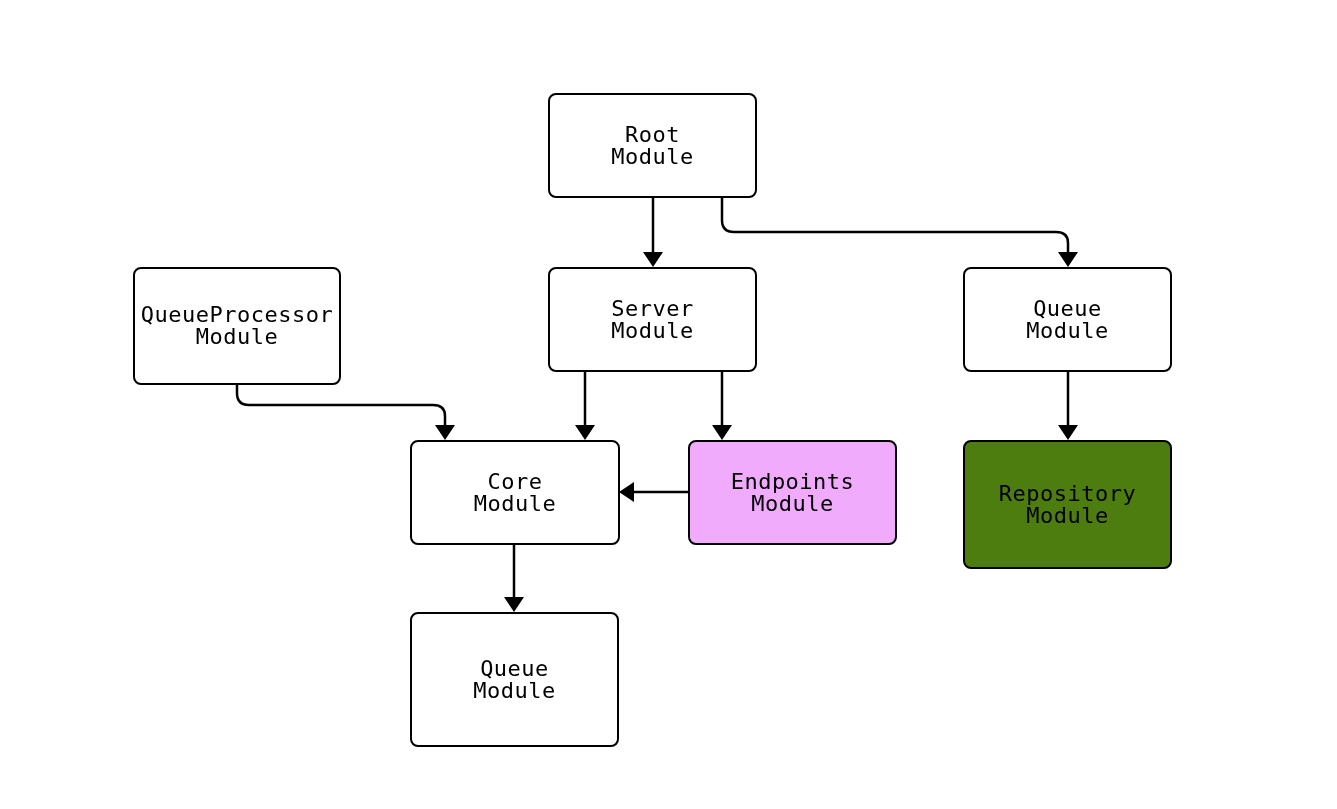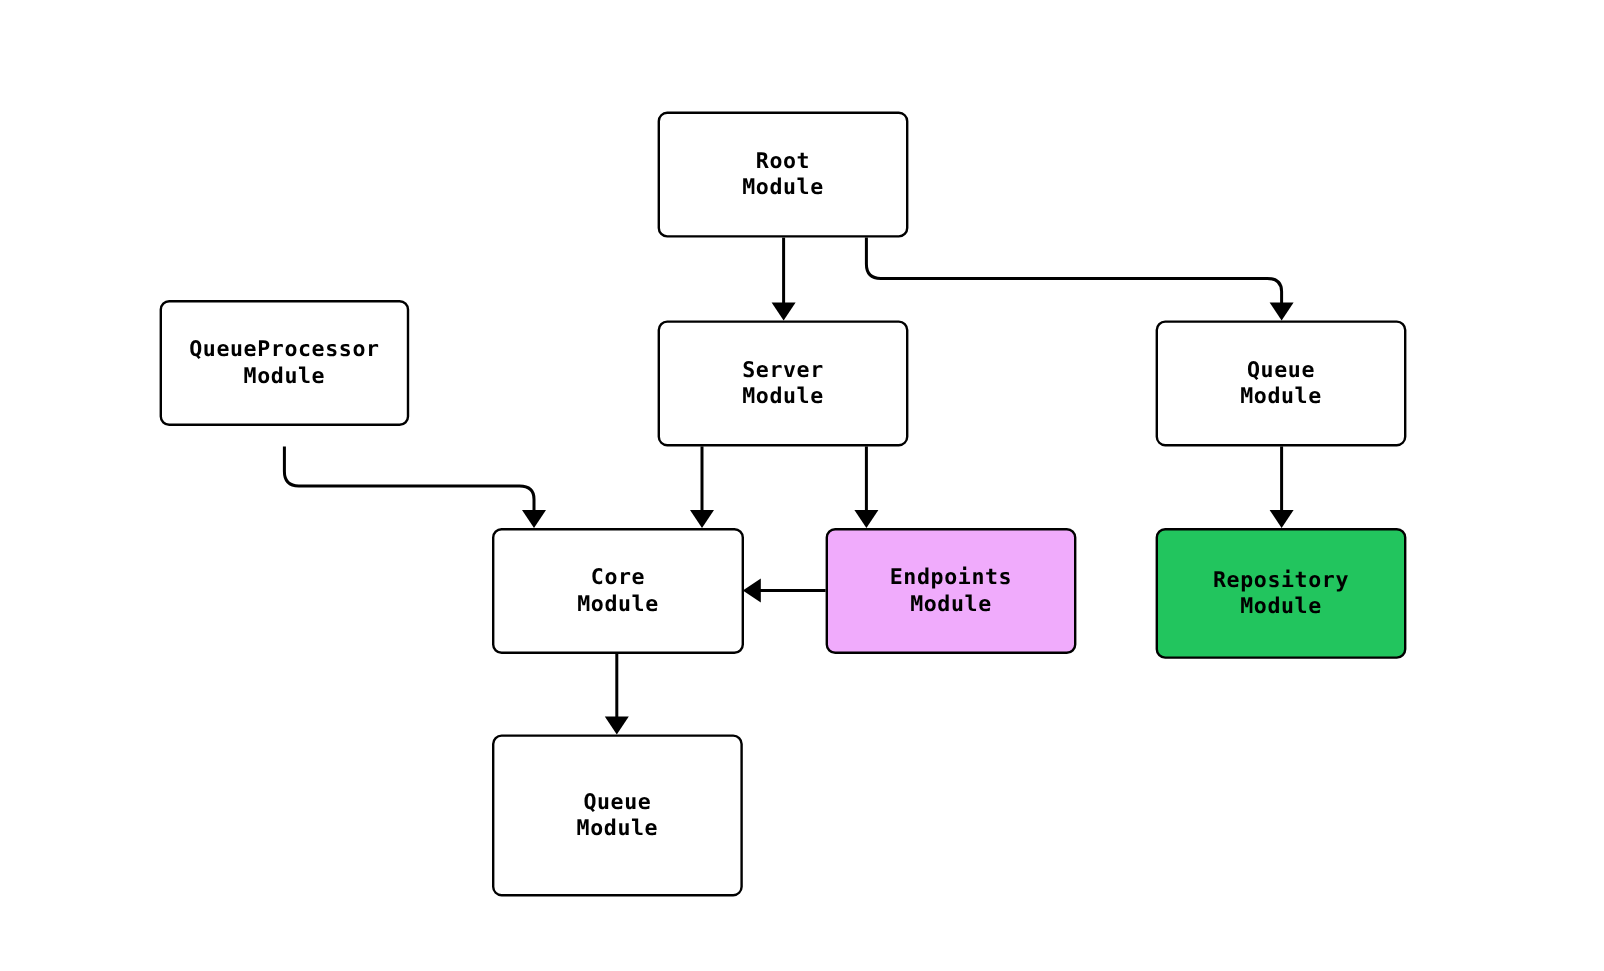--- a/index.html
+++ b/index.html
@@ -28,22 +28,22 @@
     box-sizing: border-box;
     background: #ffffff;
     border: 2.5px solid #000000;
     border-radius: 8px;
     display: flex;
     align-items: center;
     justify-content: center;
     text-align: center;
   }
   .node .node-label {
-    font-size: 18px;
-    font-weight: 700;
+    font-size: 22px;
+    font-weight: 400;
     line-height: 22px;
     color: #000000;
     white-space: pre-line;
     letter-spacing: 0.5px;
   }
 </style>
 </head>
 <body>
 
 <div class="stage">
@@ -78,41 +78,41 @@
       </g>
       <g>
         <path d="M 514 545 L 514 599" fill="none" stroke="#000000" stroke-width="2.5"></path>
         <polygon points="514,612 504,597 524,597" fill="#000000"></polygon>
       </g>
     </svg>
 <div class="node" style="left: 548px; top: 93px; width: 209px; height: 105px; background: rgb(255, 255, 255);">
       <span class="node-label" style="color: rgb(0, 0, 0);">Root
 Module</span>
     </div>
-    <div class="node" style="left: 133px; top: 250px; width: 208px; height: 105px; background: rgb(255, 255, 255);">
+    <div class="node" style="left: 133px; top: 267px; width: 208px; height: 118px; background: rgb(255, 255, 255);">
       <span class="node-label" style="color: rgb(0, 0, 0);">QueueProcessor
 Module</span>
     </div>
     <div class="node" style="left: 548px; top: 267px; width: 209px; height: 105px; background: rgb(255, 255, 255);">
       <span class="node-label" style="color: rgb(0, 0, 0);">Server
 Module</span>
     </div>
     <div class="node" style="left: 963px; top: 267px; width: 209px; height: 105px; background: rgb(255, 255, 255);">
       <span class="node-label" style="color: rgb(0, 0, 0);">Queue
 Module</span>
     </div>
     <div class="node" style="left: 410px; top: 440px; width: 210px; height: 105px; background: rgb(255, 255, 255);">
       <span class="node-label" style="color: rgb(0, 0, 0);">Core
 Module</span>
     </div>
     <div class="node" style="left: 688px; top: 440px; width: 209px; height: 105px; background: #f0abfc;">
       <span class="node-label" style="color: rgb(0, 0, 0);">Endpoints
 Module</span>
     </div>
-    <div class="node" style="left: 963px; top: 440px; width: 209px; height: 109px; background: #22c55e;">
+    <div class="node" style="left: 963px; top: 440px; width: 209px; height: 129px; background: #4d7c0f;">
       <span class="node-label" style="color: rgb(0, 0, 0);">Repository
 Module</span>
     </div>
     <div class="node" style="left: 410px; top: 612px; width: 209px; height: 135px; background: rgb(255, 255, 255);">
       <span class="node-label" style="color: rgb(0, 0, 0);">Queue
 Module</span>
     </div>
   </div>
 
 </body></html>

